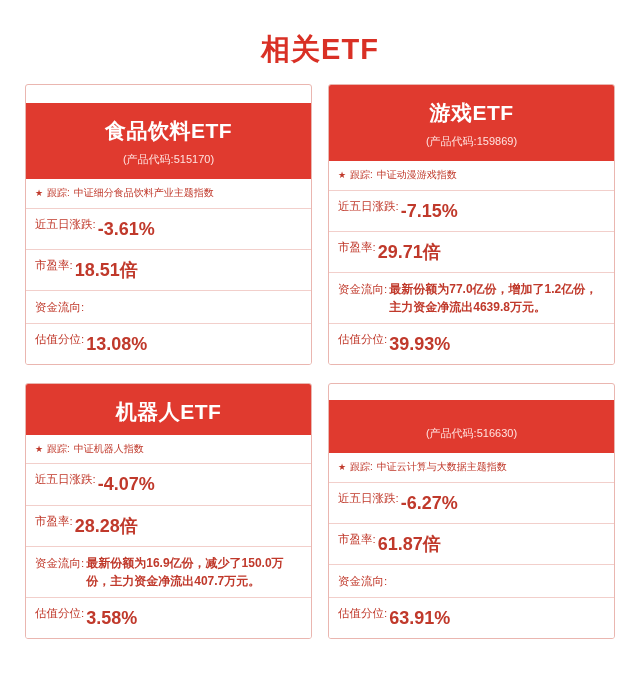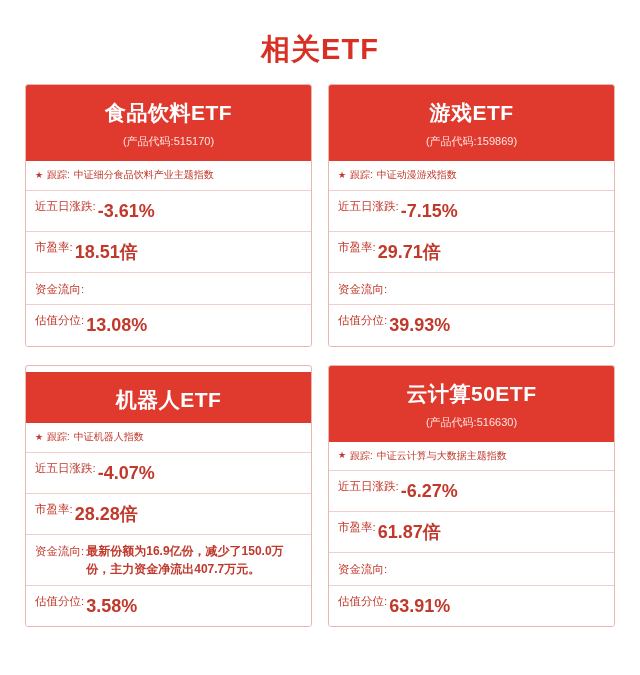--- a/index.html
+++ b/index.html
@@ -176,20 +176,21 @@
         <div class="row">
           <span class="row-label">近五日涨跌:</span>
           <span class="row-value">-7.15%</span>
         </div>
         <div class="row">
           <span class="row-label">市盈率:</span>
           <span class="row-value">29.71倍</span>
         </div>
         <div class="row flow">
           <span class="row-label">资金流向:</span>
+          <span class="row-value small">最新份额为77.0亿份，增加了1.2亿份，主力资金净流出4639.8万元。</span>
         </div>
         <div class="row">
           <span class="row-label">估值分位:</span>
           <span class="row-value">39.93%</span>
         </div>
       </div>
     </div>
 
     <div class="card">
       <div class="card-head">
@@ -215,21 +216,20 @@
         </div>
         <div class="row">
           <span class="row-label">估值分位:</span>
           <span class="row-value">3.58%</span>
         </div>
       </div>
     </div>
 
     <div class="card">
       <div class="card-head">
-        <div class="card-name">云计算50ETF</div>
         <div class="card-code">
           <span>(产品代码:</span><span>516630</span><span>)</span>
         </div>
       </div>
       <div class="card-body">
         <div class="row track">
           <span class="star-icon">★</span>
           <span class="track-label">跟踪:</span>
           <span class="track-value">中证云计算与大数据主题指数</span>
         </div>

